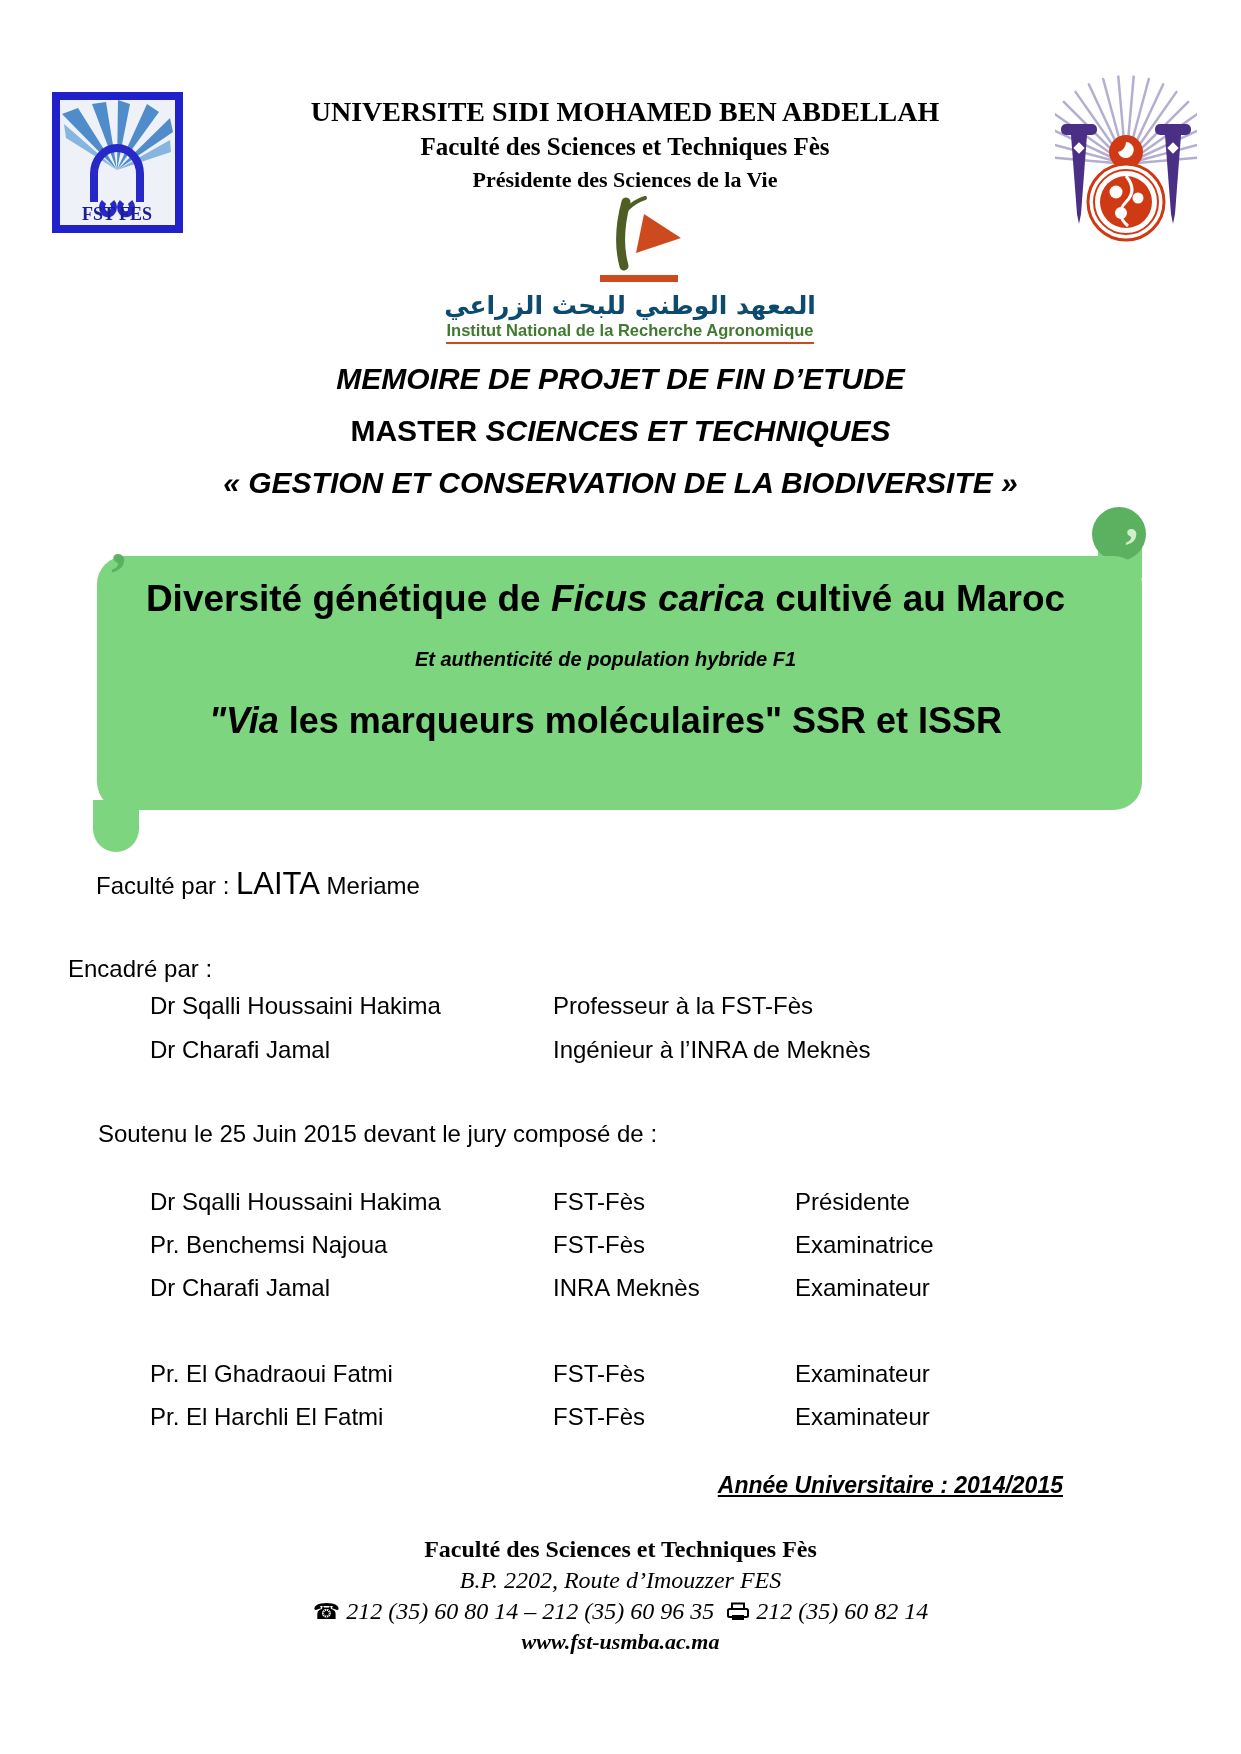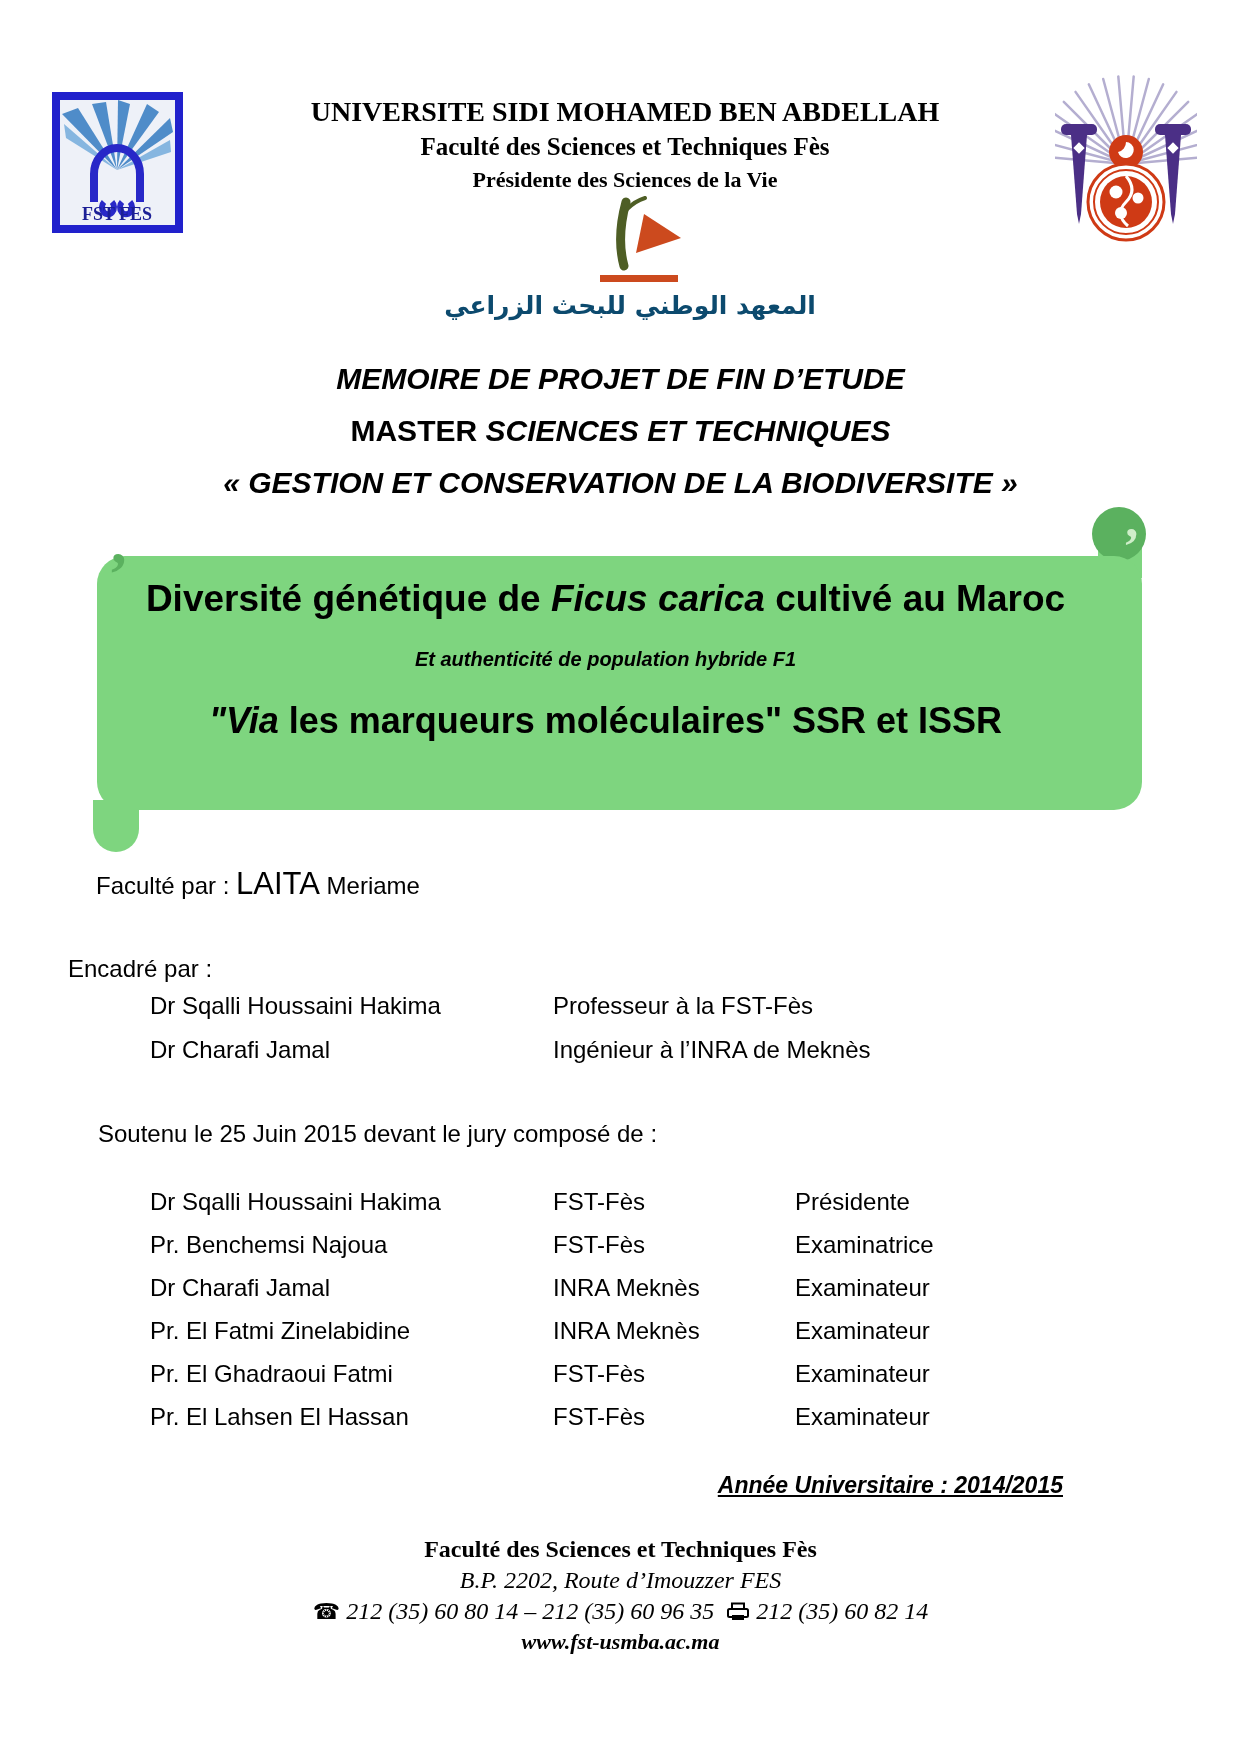--- a/index.html
+++ b/index.html
@@ -165,20 +165,21 @@
   </svg>
 
   <div class="inra-block">
     <svg width="140" height="95" viewBox="0 0 140 95">
       <path d="M66,6 C60,28 58,48 64,70" fill="none" stroke="#4e5e25" stroke-width="9" stroke-linecap="round"></path>
       <path d="M66,14 C72,8 78,4 85,2" fill="none" stroke="#4e5e25" stroke-width="4" stroke-linecap="round"></path>
       <polygon points="84,18 121,42 76,57" fill="#cc4a1e"></polygon>
       <rect x="40" y="79" width="78" height="7" fill="#cc4a1e"></rect>
     </svg>
     <div class="inra-arabic">المعهد الوطني للبحث الزراعي</div>
+    <div><span class="inra-french">Institut National de la Recherche Agronomique</span></div>
   </div>
 
   <div class="degree-line deg2"><span class="upright">MASTER </span><span>SCIENCES ET TECHNIQUES</span></div>
   <div class="degree-line deg1">MEMOIRE DE PROJET DE FIN D’ETUDE</div>
   <div class="degree-line deg3">« GESTION ET CONSERVATION DE LA BIODIVERSITE »</div>
 
   <div class="tab-tr" style="background:#7ed57f"></div>
   <div class="circle-tr" style="background:#5bb15f">
       <span class="notch" style="color:#cfeec9">’</span>
     </div>
@@ -197,23 +198,22 @@
     <span class="col-name">Dr Sqalli Houssaini Hakima</span><span>Professeur à la FST-Fès</span>
   </div>
   <div class="sup-row sup2">
     <span class="col-name">Dr Charafi Jamal</span><span>Ingénieur à l’INRA de Meknès</span>
   </div>
 
   <div class="soutenu">Soutenu le 25 Juin 2015 devant le jury composé de :</div>
   <div class="jury-row j0"><span class="col-name">Dr Sqalli Houssaini Hakima</span><span class="col-affil">FST-Fès</span><span>Présidente</span></div>
   <div class="jury-row j1"><span class="col-name">Pr. Benchemsi Najoua</span><span class="col-affil">FST-Fès</span><span>Examinatrice</span></div>
   <div class="jury-row j2"><span class="col-name">Dr Charafi Jamal</span><span class="col-affil">INRA Meknès</span><span>Examinateur</span></div>
-  <div class="jury-row j3"><span class="col-name">Pr. El Fatmi Zinelabidine</span><span class="col-affil">INRA Meknès</span><span>Examinateur</span></div>
   <div class="jury-row j4"><span class="col-name">Pr. El Ghadraoui Fatmi</span><span class="col-affil">FST-Fès</span><span>Examinateur</span></div>
-  <div class="jury-row j5"><span class="col-name">Pr. El Lahsen El Hassan</span><span class="col-affil">FST-Fès</span><span>Examinateur</span></div>
+  <div class="jury-row j5"><span class="col-name">Pr. El Harchli El Fatmi</span><span class="col-affil">FST-Fès</span><span>Examinateur</span></div>
 
   <div class="annee"><span>Année Universitaire : 2014/2015</span></div>
 
   <div class="footer">
     <div class="f1">Faculté des Sciences et Techniques Fès</div>
     <div class="f2">B.P. 2202, Route d’Imouzzer FES</div>
     <div class="f3"><span class="phone-glyph">☎</span><span> 212 (35) 60 80 14 – 212 (35) 60 96 35  </span><svg class="fax-svg" width="24" height="19" viewBox="0 0 24 19">
           <rect x="2" y="7" width="20" height="8" rx="1.5" fill="none" stroke="#000" stroke-width="2"></rect>
           <rect x="6" y="1.5" width="12" height="5.5" fill="none" stroke="#000" stroke-width="2"></rect>
           <rect x="6" y="13" width="12" height="5" fill="#000"></rect>

